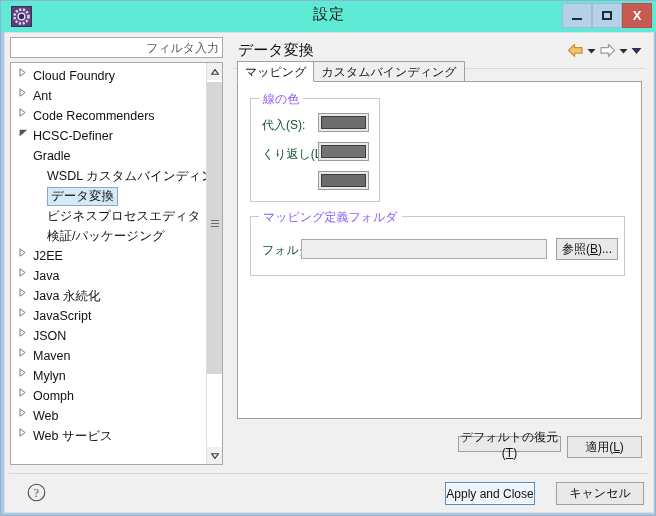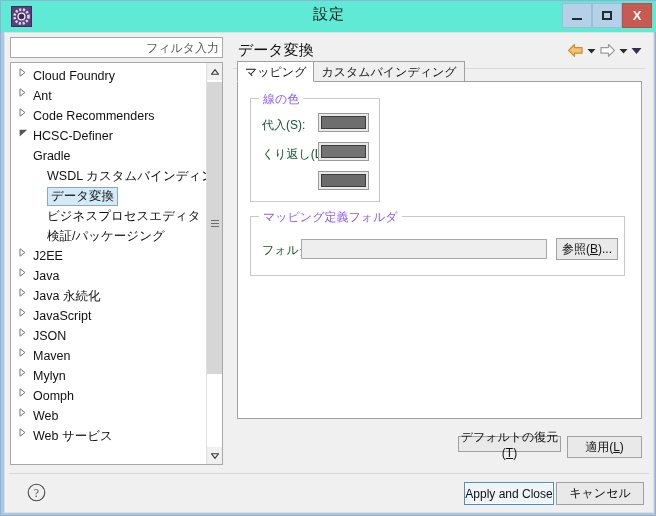--- a/index.html
+++ b/index.html
@@ -156,21 +156,21 @@
 
   .footer-btns{position:absolute;right:3px;top:399px;display:flex;gap:6px;}
   .btn-restore{width:103px;height:16px;}
   .btn-apply{width:75px;height:22px;}
 
   .sep{
     position:absolute;left:4px;top:440px;width:640px;height:1px;background:#d8d8d8;
   }
   .bottombar{position:absolute;left:0;top:441px;width:648px;height:38px;}
   .help-icon{position:absolute;left:22px;top:9px;}
-  .bottom-right{position:absolute;right:9px;top:8px;display:flex;gap:2px;}
+  .bottom-right{position:absolute;right:9px;top:8px;display:flex;gap:21px;}
   .btn-applyclose{width:90px;height:23px;}
   .btn-cancel{width:88px;height:23px;}
   u{text-decoration:underline;}
 </style>
 </head>
 <body>
 
 <div class="window">
 
   <div class="titlebar">

